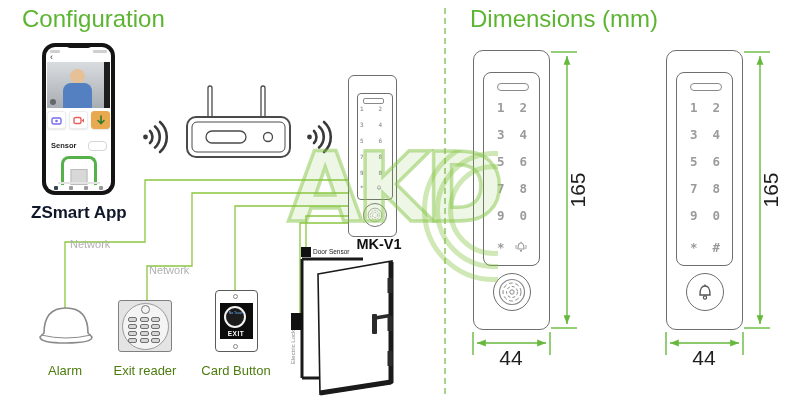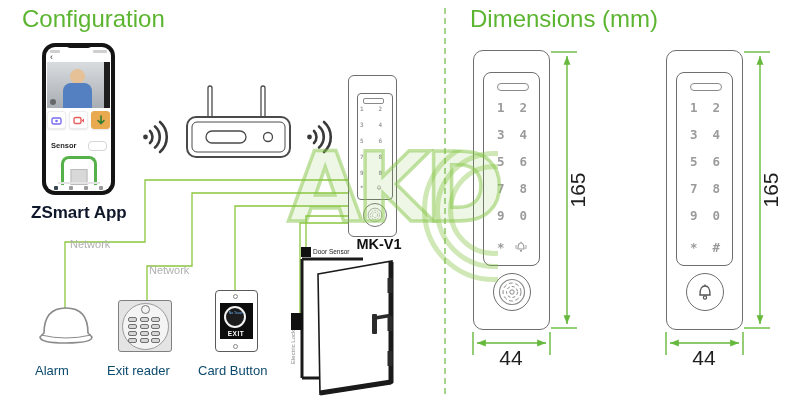--- a/index.html
+++ b/index.html
@@ -4,21 +4,21 @@
 <style>
   html,body{margin:0;padding:0;background:#fff}
   #stage{position:relative;width:800px;height:400px;background:#fff;overflow:hidden;
          font-family:"Liberation Sans",sans-serif;color:#222}
   .title{position:absolute;top:5px;font-size:24px;font-weight:normal;color:#5cb531;z-index:6}
   #divider{position:absolute;left:444px;top:8px;height:386px;width:0;border-left:2px dashed #a6d48b;z-index:1}
   svg{display:block}
   #art{position:absolute;left:0;top:0;z-index:2}
   .lbl{position:absolute;z-index:6}
   .gray-lbl{color:#b0b0b0;font-size:11px}
-  .dev-lbl{color:#0c4a6e;font-size:13px;text-align:left}
+  .dev-lbl{color:#4d7c0f;font-size:13px;text-align:center}
   
   #phone{position:absolute;left:42px;top:43px;width:73px;height:152px;background:#141414;border-radius:13px;z-index:3}
   #phone-screen{position:absolute;left:4px;top:4px;right:4px;bottom:4px;background:#fff;border-radius:9px;overflow:hidden}
   #notch{position:absolute;left:50%;transform:translateX(-50%);top:0;width:28px;height:5px;background:#141414;border-radius:0 0 5px 5px}
   .statusbar{position:absolute;height:2.5px;background:#cfcfcf;border-radius:1px;top:3px}
   #back-ic{position:absolute;left:4px;top:6px;font-size:9px;color:#333;line-height:9px}
   #photo{position:absolute;left:1px;top:15px;width:63px;height:46px;background:linear-gradient(#d9dcdf,#a8adb3);overflow:hidden}
   #photo .strip{position:absolute;right:0;top:0;width:6px;height:100%;background:#1e1e1e}
   #photo .head{position:absolute;left:23px;top:7px;width:15px;height:15px;background:#e6c096;border-radius:50%}
   #photo .body{position:absolute;left:16px;top:21px;width:29px;height:25px;background:#547fc0;border-radius:8px 8px 0 0}

